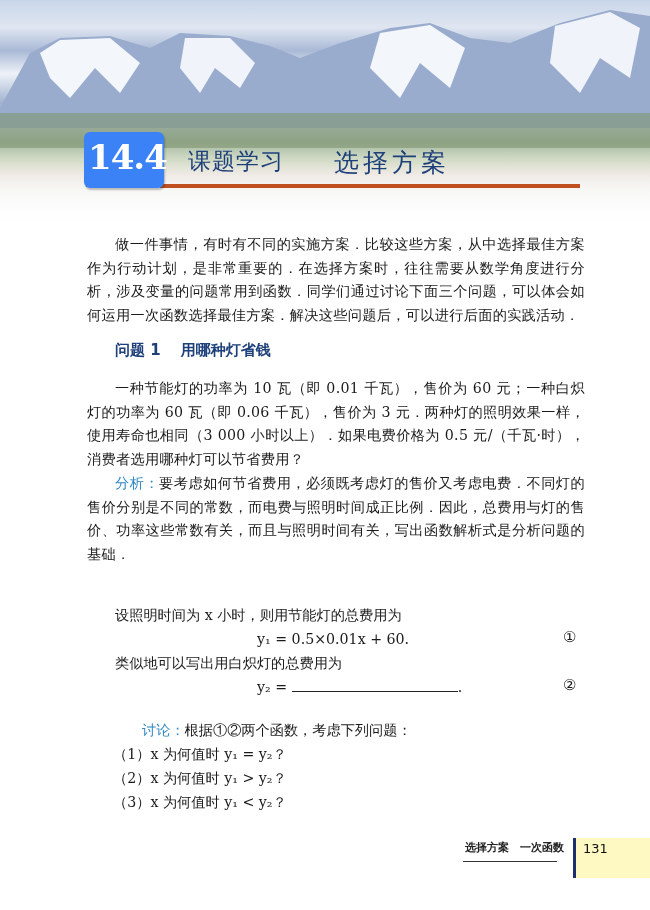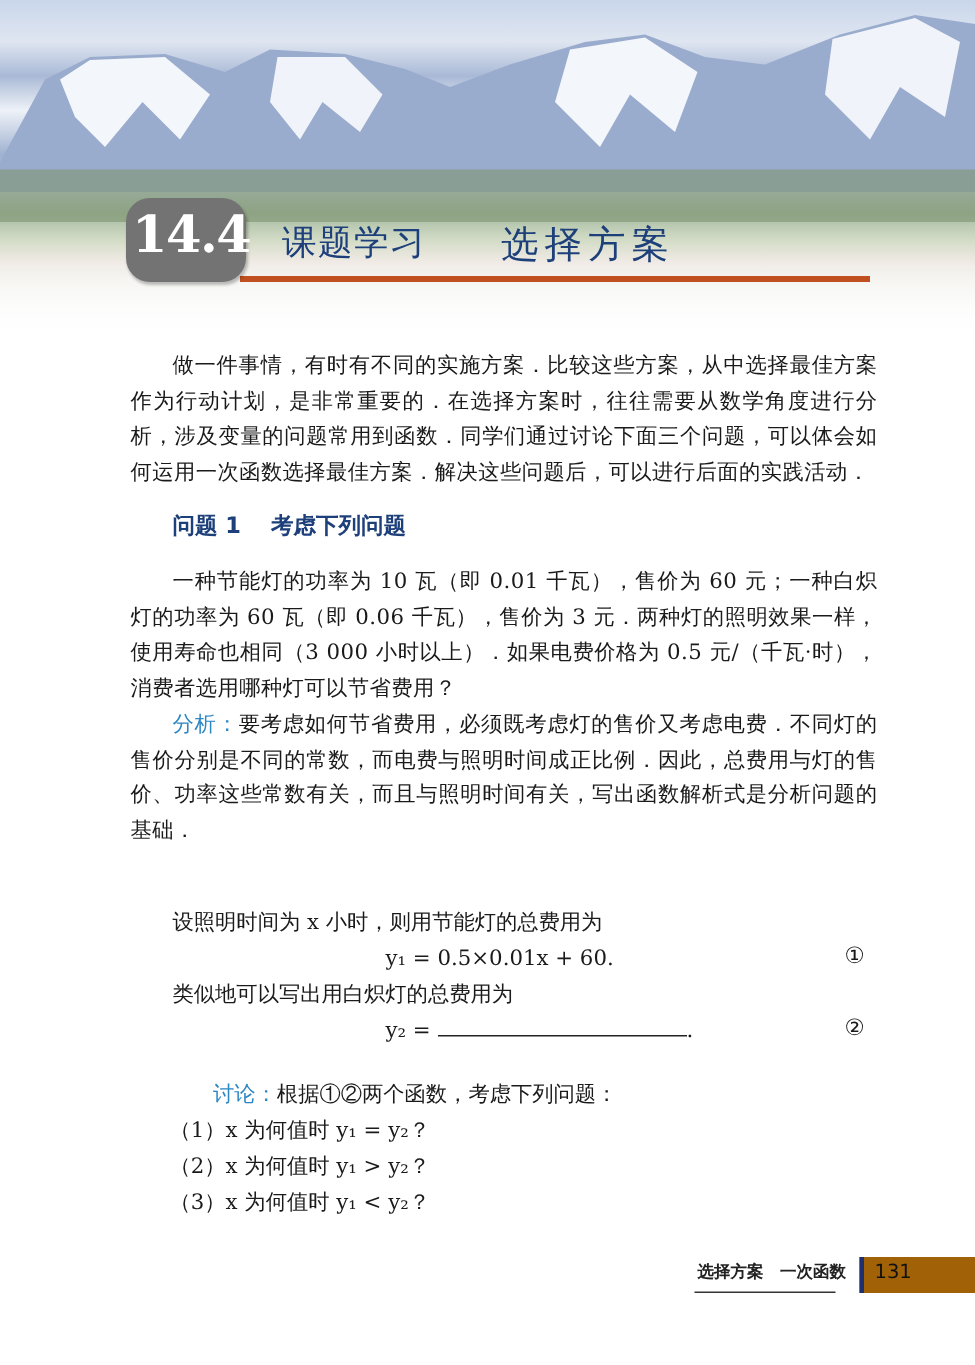--- a/index.html
+++ b/index.html
@@ -15,21 +15,21 @@
         linear-gradient(180deg, #c9d6ea 0%, #dfe6f1 12%, #a9b9d6 22%, #eef2f8 32%, #9fb1d0 45%, #c6d2e6 54%, #8fa98a 62%, #b5c4a0 70%, #d9cdbf 76%, #e4e9e1 86%, #ffffff 100%);
     }
     .mountains {
       position: absolute; left: 0; top: 8px; width: 650px; height: 140px;
     }
     .section-head {
       position: absolute; left: 84px; top: 132px; width: 496px; height: 60px;
     }
     .sec-num-box {
       position: absolute; left: 0; top: 0; width: 80px; height: 56px;
-      background: #737373; border-radius: 16px;
+      background: #3b82f6; border-radius: 6px;
       box-shadow: 1px 2px 2px rgba(0,0,0,0.25);
     }
     .sec-num {
       position: absolute; left: 4px; top: 5px; width: 74px;
       font-family: "DejaVu Serif", serif; font-weight: bold;
       font-size: 34px; color: #ffffff; letter-spacing: -1px; text-align: center;
     }
     .sec-rule {
       position: absolute; left: 76px; top: 52px; width: 420px; height: 4px;
       background: #c0501f;
@@ -68,22 +68,22 @@
     }
     .footer-chapter {
       position: absolute; left: 465px; top: 840px;
       font-family: "DejaVu Sans", sans-serif; font-weight: bold;
       font-size: 11px; color: #222; white-space: nowrap;
     }
     .footer-rule {
       position: absolute; left: 463px; top: 861px; width: 94px; height: 1px; background: #333;
     }
     .footer-bar {
-      position: absolute; left: 573px; top: 838px; width: 77px; height: 24px;
-      background: #a16207; border-left: 3px solid #1d2f6e;
+      position: absolute; left: 573px; top: 838px; width: 77px; height: 40px;
+      background: #fef9c3; border-left: 3px solid #1d2f6e;
     }
     .footer-page {
       position: absolute; left: 7px; top: 3px;
       font-family: "DejaVu Sans", sans-serif; font-size: 13px; color: #111;
     }
   </style>
 </head>
 <body>
 
 <div class="banner">
@@ -102,21 +102,21 @@
   <div class="sec-num-box">
     <div class="sec-num">14.4</div>
   </div>
   <div class="sec-title">课题学习</div>
   <div class="sec-subtitle">选择方案</div>
 </div>
 
 <p class="para indent" style="top:233px;">做一件事情，有时有不同的实施方案．比较这些方案，从中选择最佳方案作为行动计划，是非常重要的．在选择方案时，往往需要从数学角度进行分析，涉及变量的问题常用到函数．同学们通过讨论下面三个问题，可以体会如何运用一次函数选择最佳方案．解决这些问题后，可以进行后面的实践活动．</p>
 
 <div class="problem-title">
-  <span>问题 1</span><span class="gap"></span><span>考虑下列问题</span>
+  <span>问题 1</span><span class="gap"></span><span>用哪种灯省钱</span>
 </div>
 
 <p class="para indent" style="top:377px;">一种节能灯的功率为 10 瓦（即 0.01 千瓦），售价为 60 元；一种白炽灯的功率为 60 瓦（即 0.06 千瓦），售价为 3 元．两种灯的照明效果一样，使用寿命也相同（3 000 小时以上）．如果电费价格为 0.5 元/（千瓦·时），消费者选用哪种灯可以节省费用？</p>
 
 <p class="para indent" style="top:472px;"><span class="kw">分析：</span><span>要考虑如何节省费用，必须既考虑灯的售价又考虑电费．不同灯的售价分别是不同的常数，而电费与照明时间成正比例．因此，总费用与灯的售价、功率这些常数有关，而且与照明时间有关，写出函数解析式是分析问题的基础．</span></p>
 
 <div class="line" style="left:115px; top:604px;">设照明时间为 x 小时，则用节能灯的总费用为</div>
 <div class="line formula" style="left:257px; top:628px;">y₁ = 0.5×0.01x + 60.</div>
 <div class="circled" style="left:563px; top:628px;">①</div>
 <div class="line" style="left:115px; top:652px;">类似地可以写出用白炽灯的总费用为</div>

